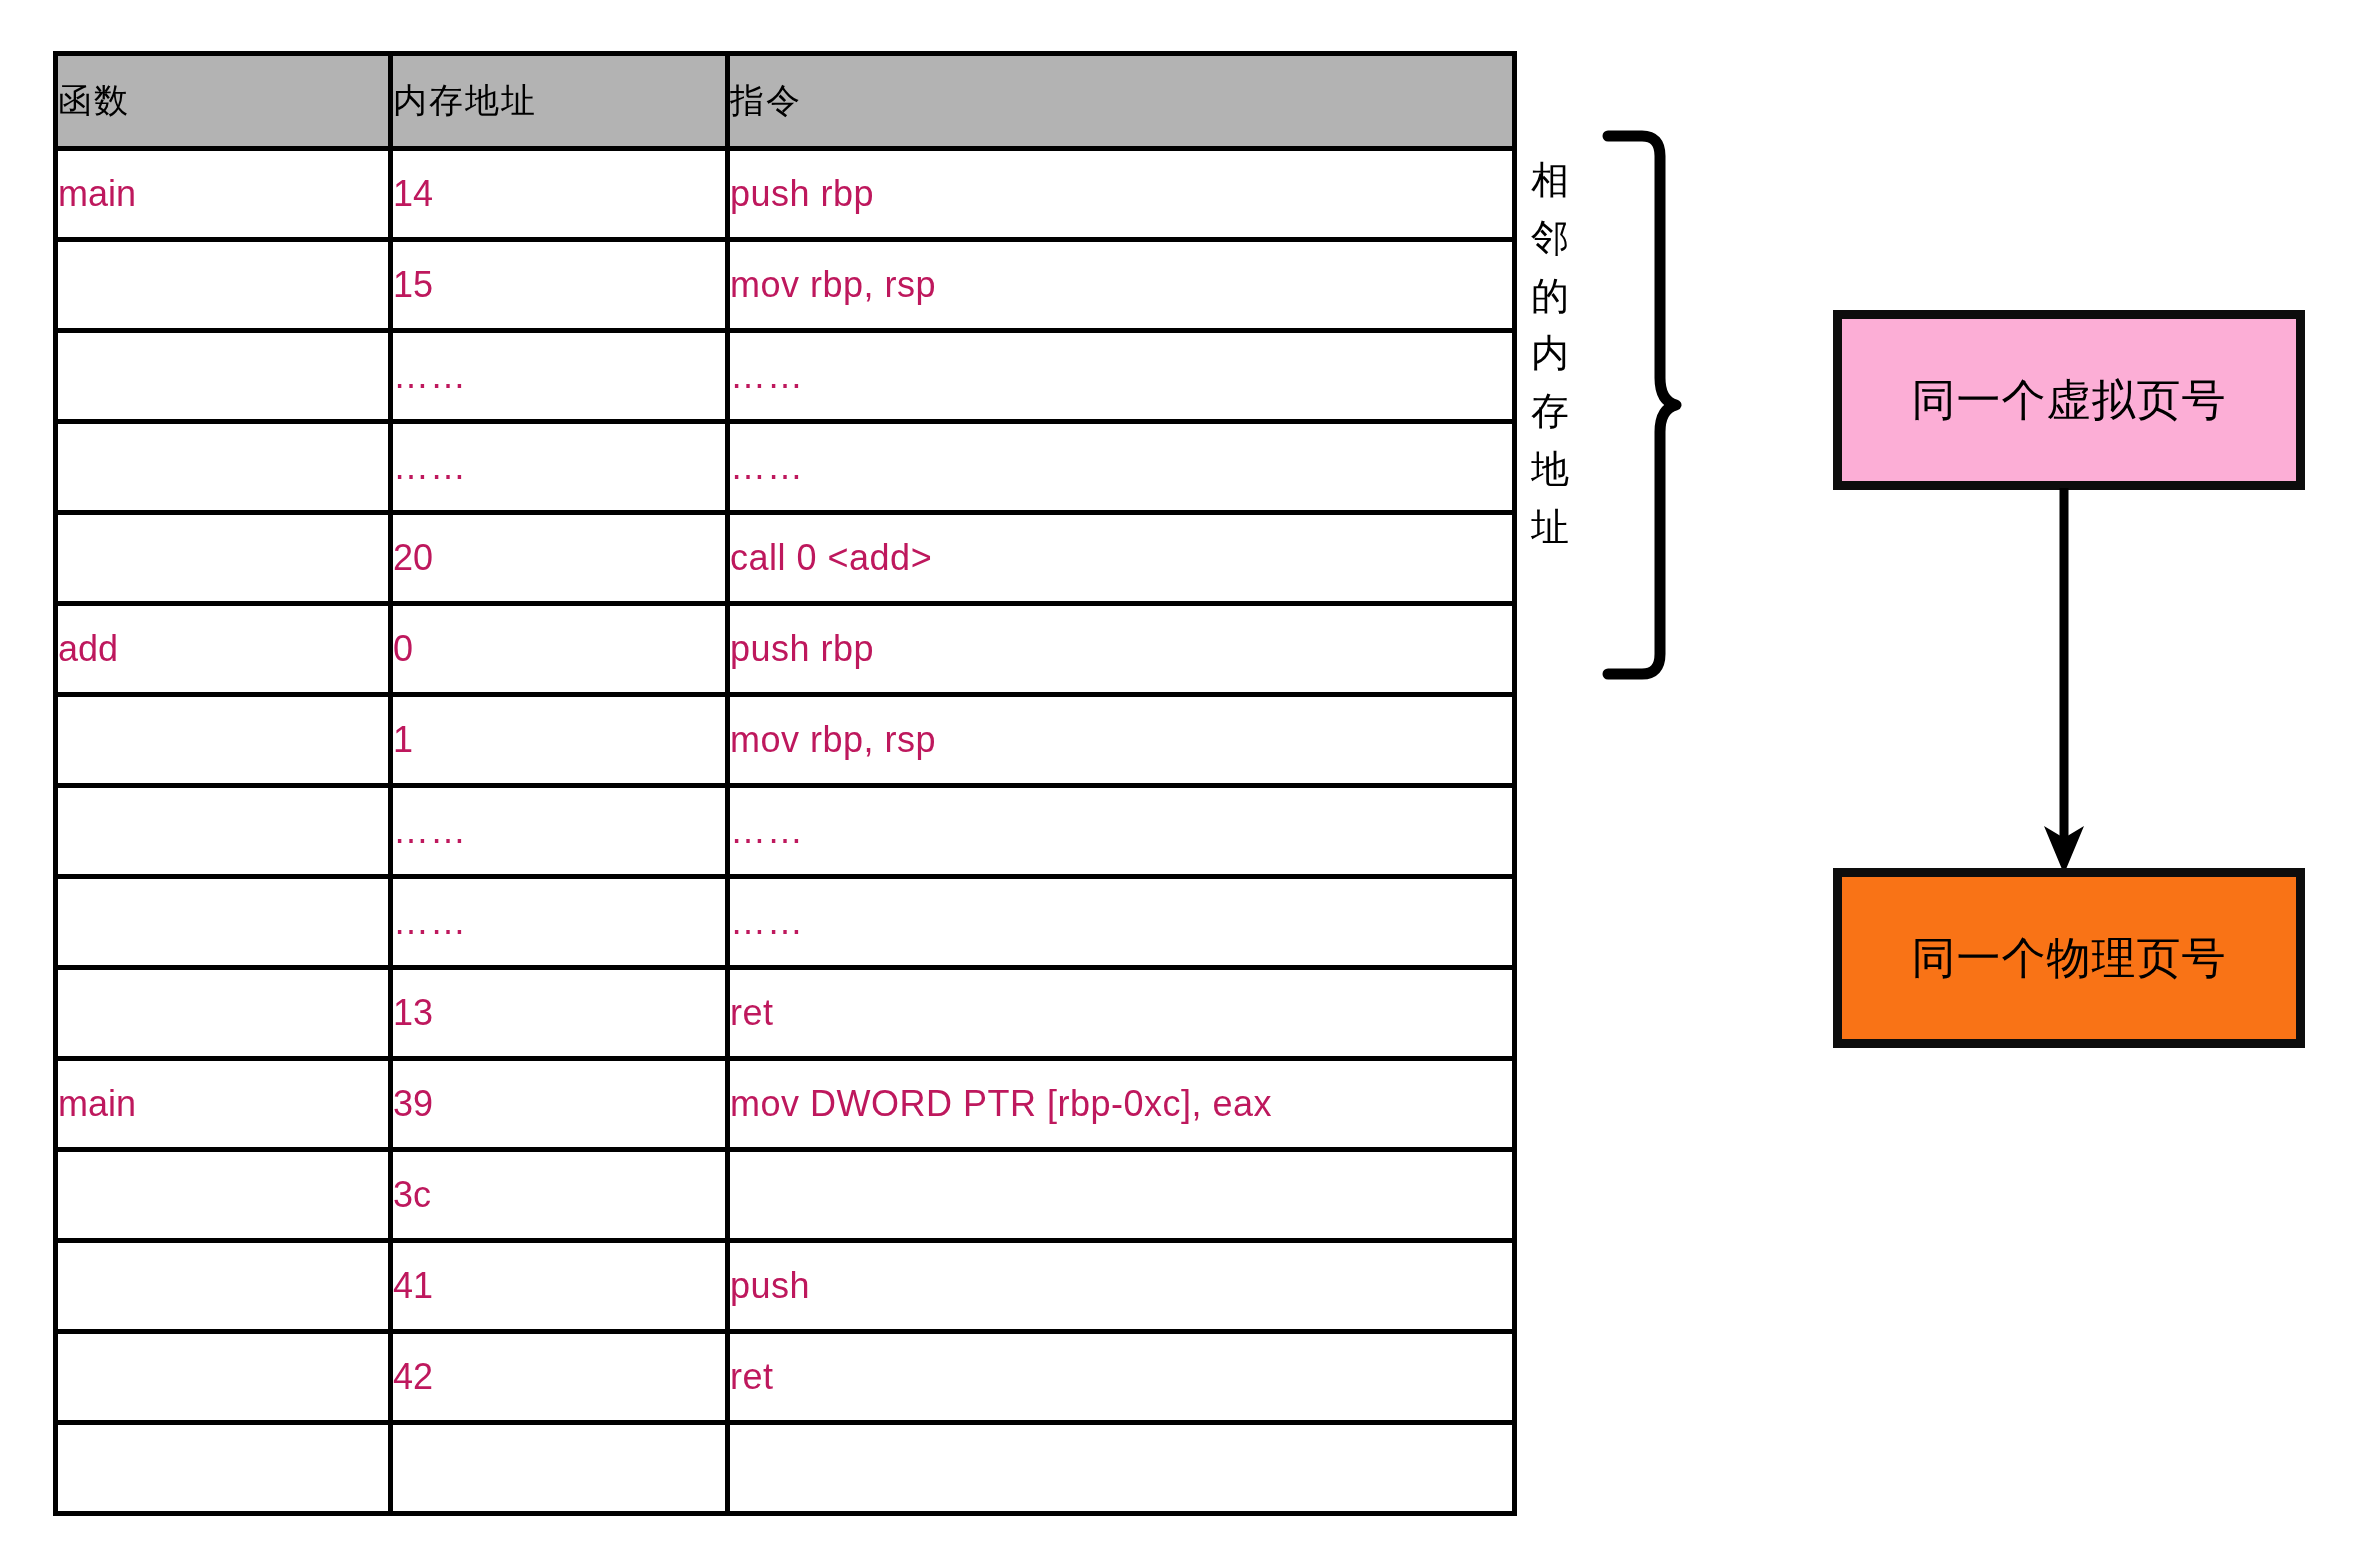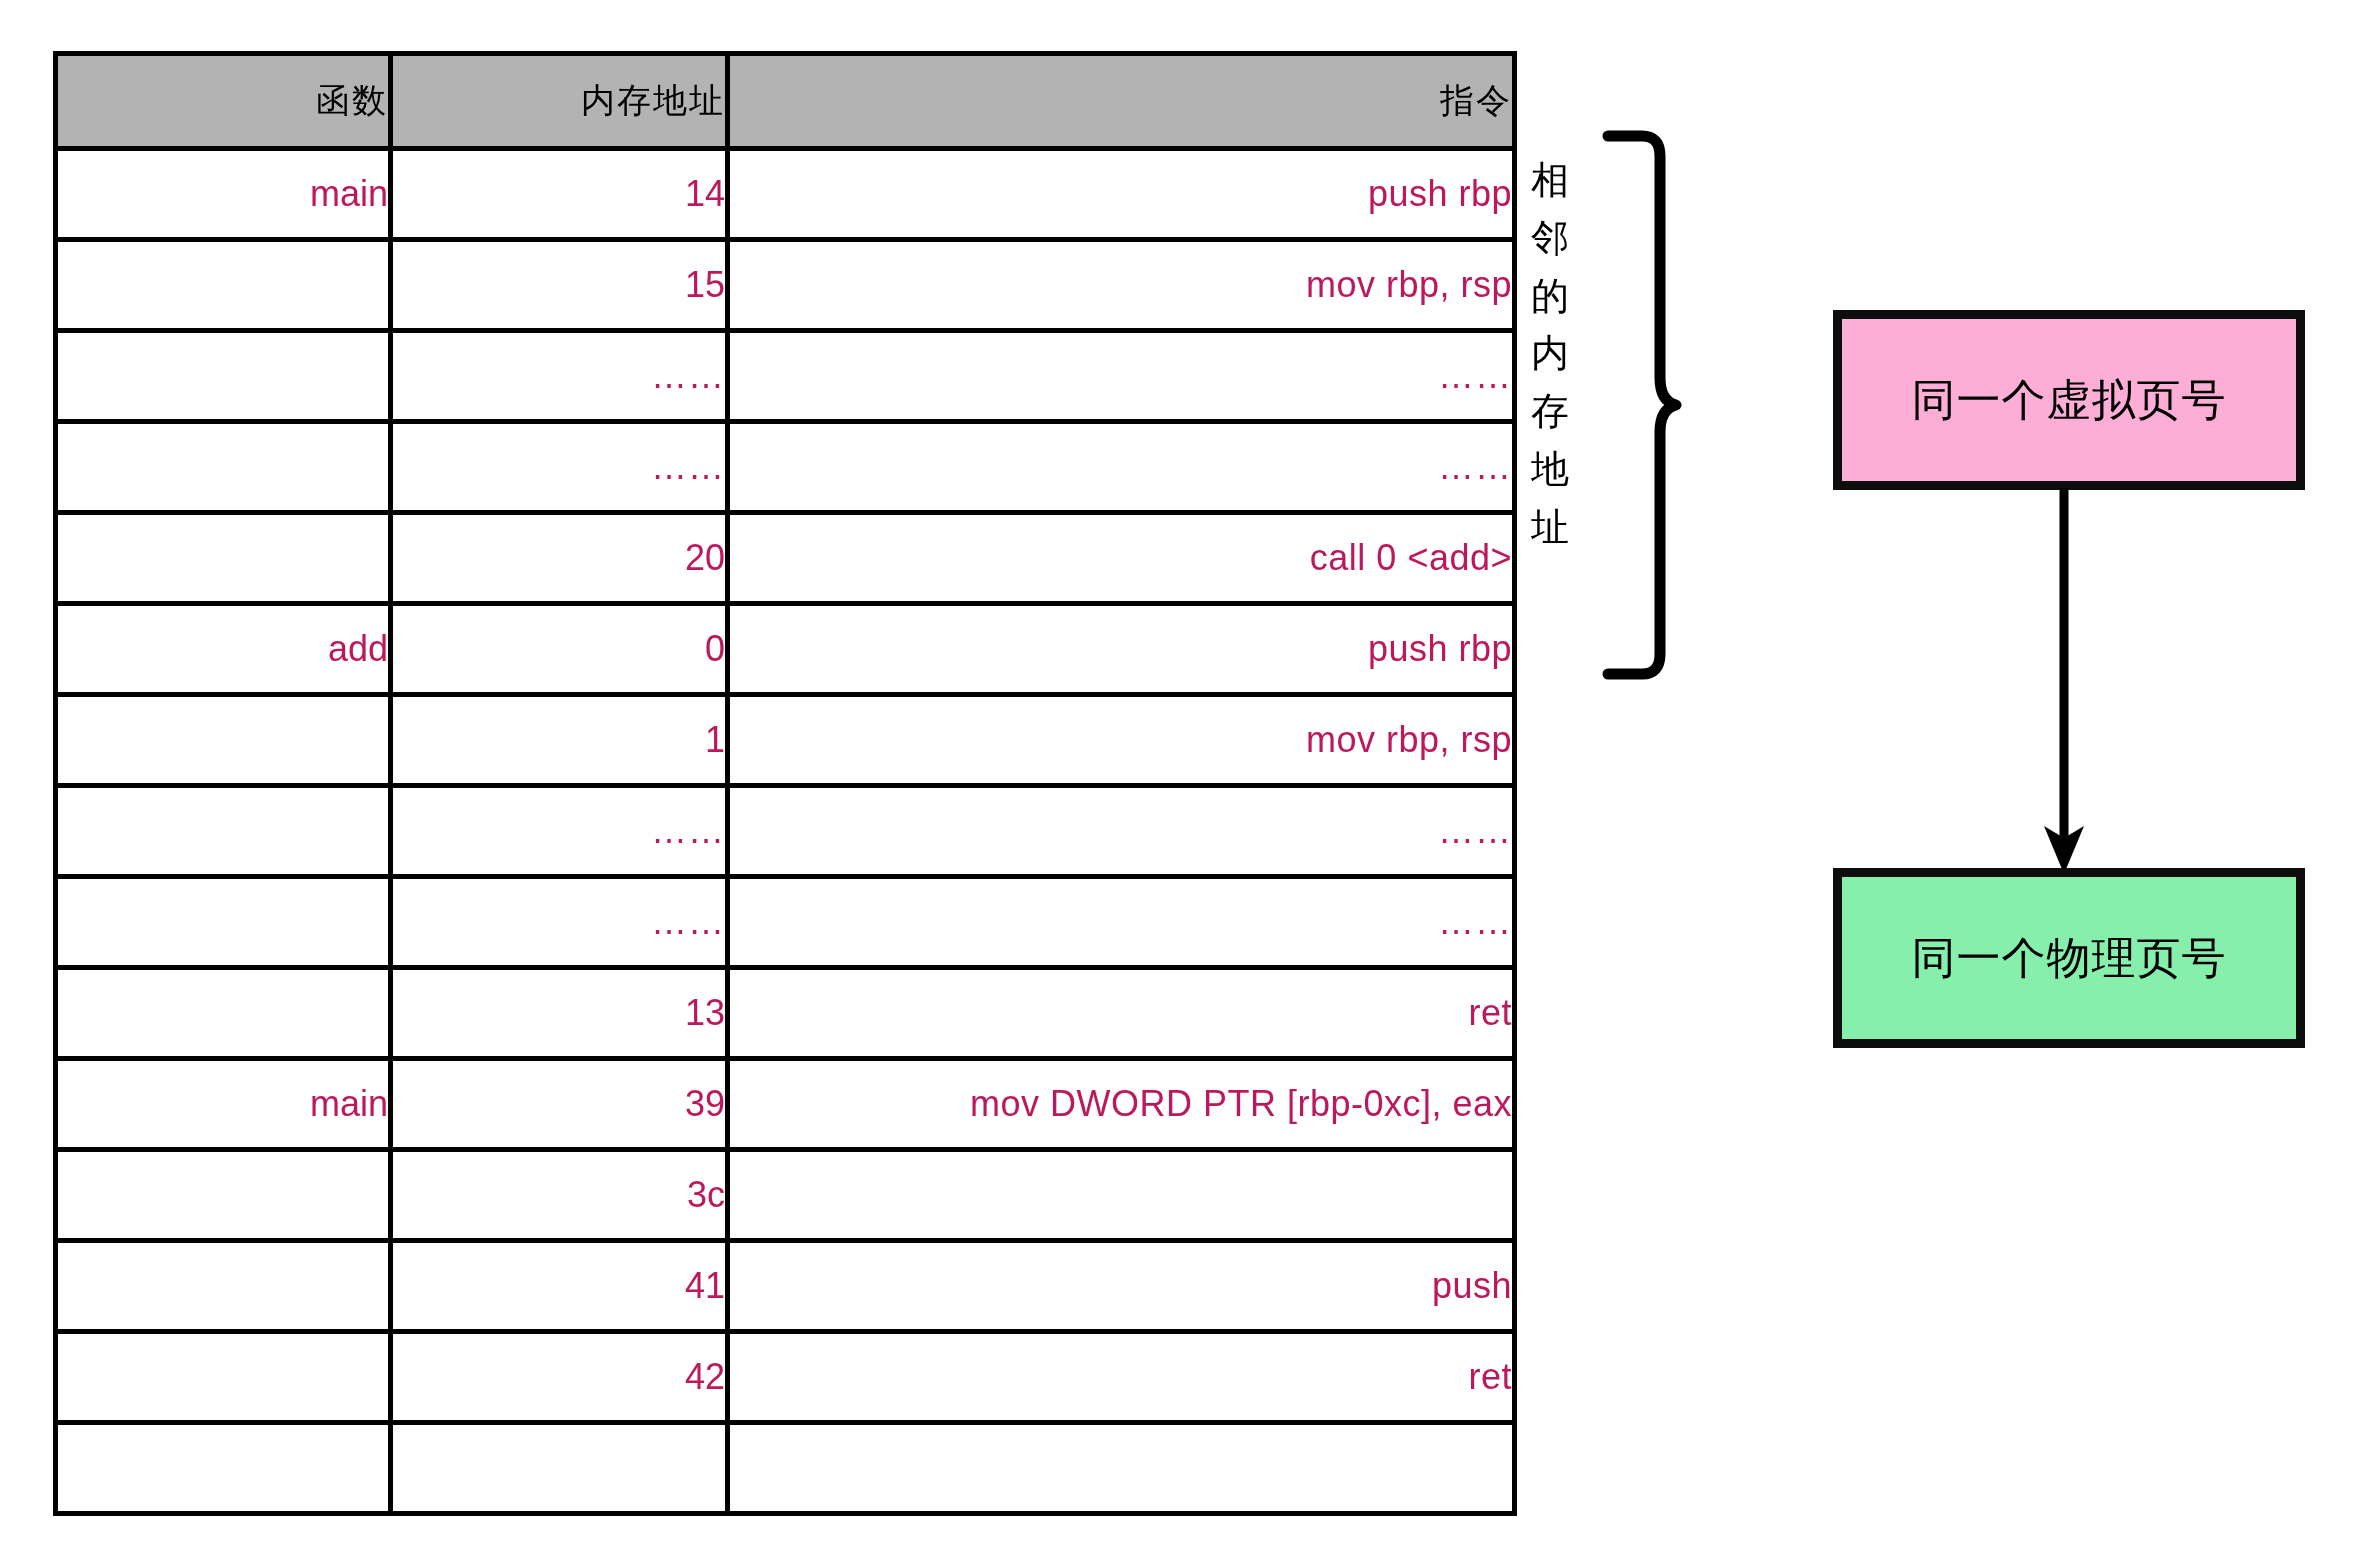--- a/index.html
+++ b/index.html
@@ -38,21 +38,21 @@
     width: 1444px;
     height: 1444px;
     border-collapse: collapse;
     background: #ffffff;
     table-layout: fixed;
   }
   table#asm-table th,
   table#asm-table td {
     border: 5px solid #000000;
     padding: 0;
-    text-align: right;
+    text-align: left;
     vertical-align: middle;
     background: #ffffff;
   }
   table#asm-table thead th {
     background: #b3b3b3;
     height: 90px;
     font-weight: 400;
     font-size: 34px;
     font-family: "DejaVu Sans", "Liberation Sans", sans-serif;
     letter-spacing: 2px;
@@ -122,21 +122,21 @@
     top: 310px;
     width: 472px;
     height: 180px;
     background: #fcaed6;
   }
   #physical-page-box {
     left: 1833px;
     top: 868px;
     width: 472px;
     height: 180px;
-    background: #86efac;
+    background: #f97316;
   }
   #flow-arrow {
     position: absolute;
     left: 2035px;
     top: 488px;
     width: 60px;
     height: 388px;
   }
 </style>
 </head>

